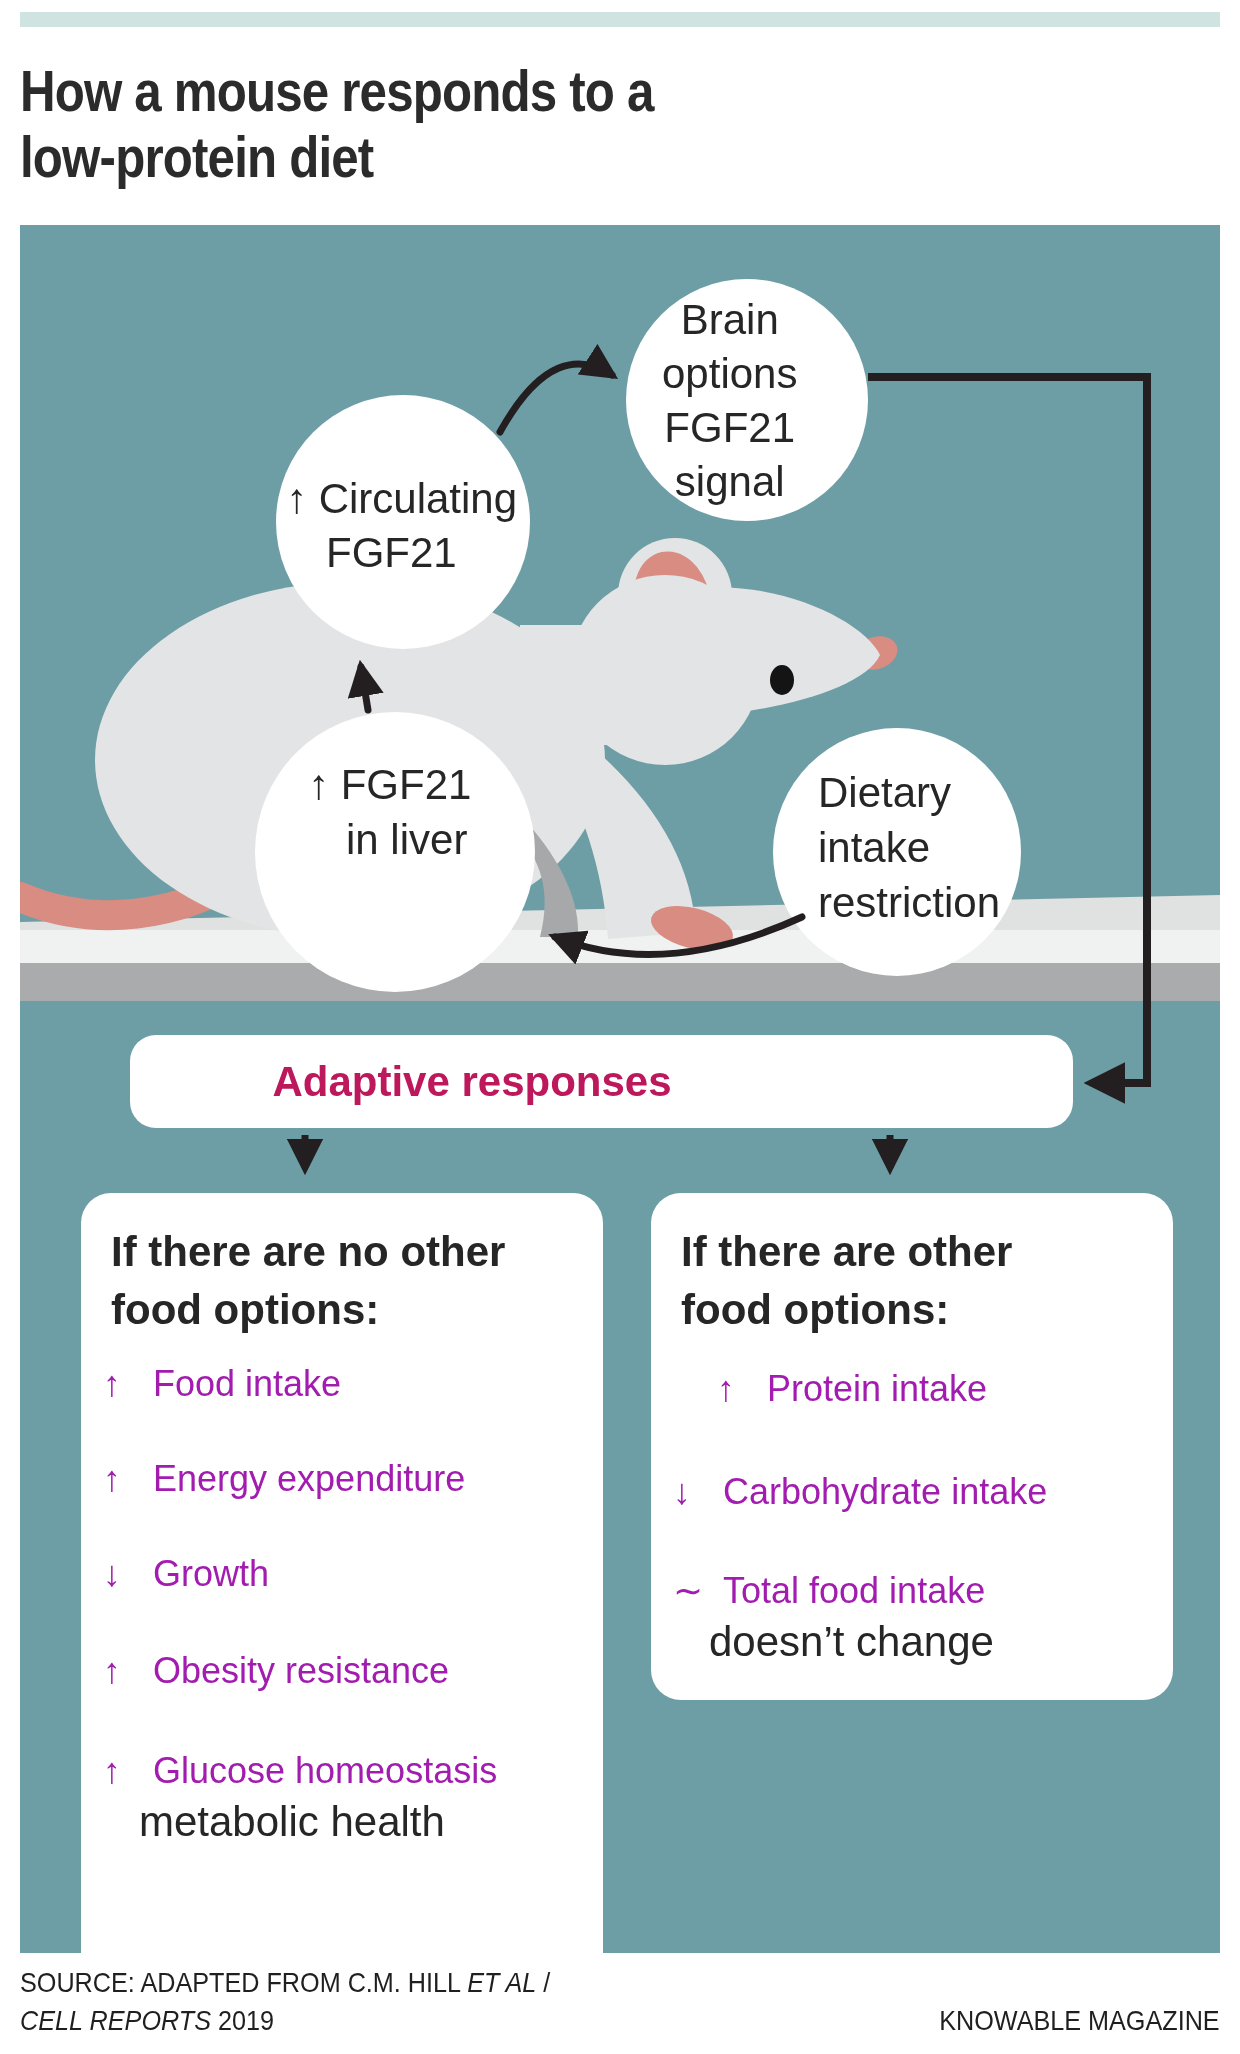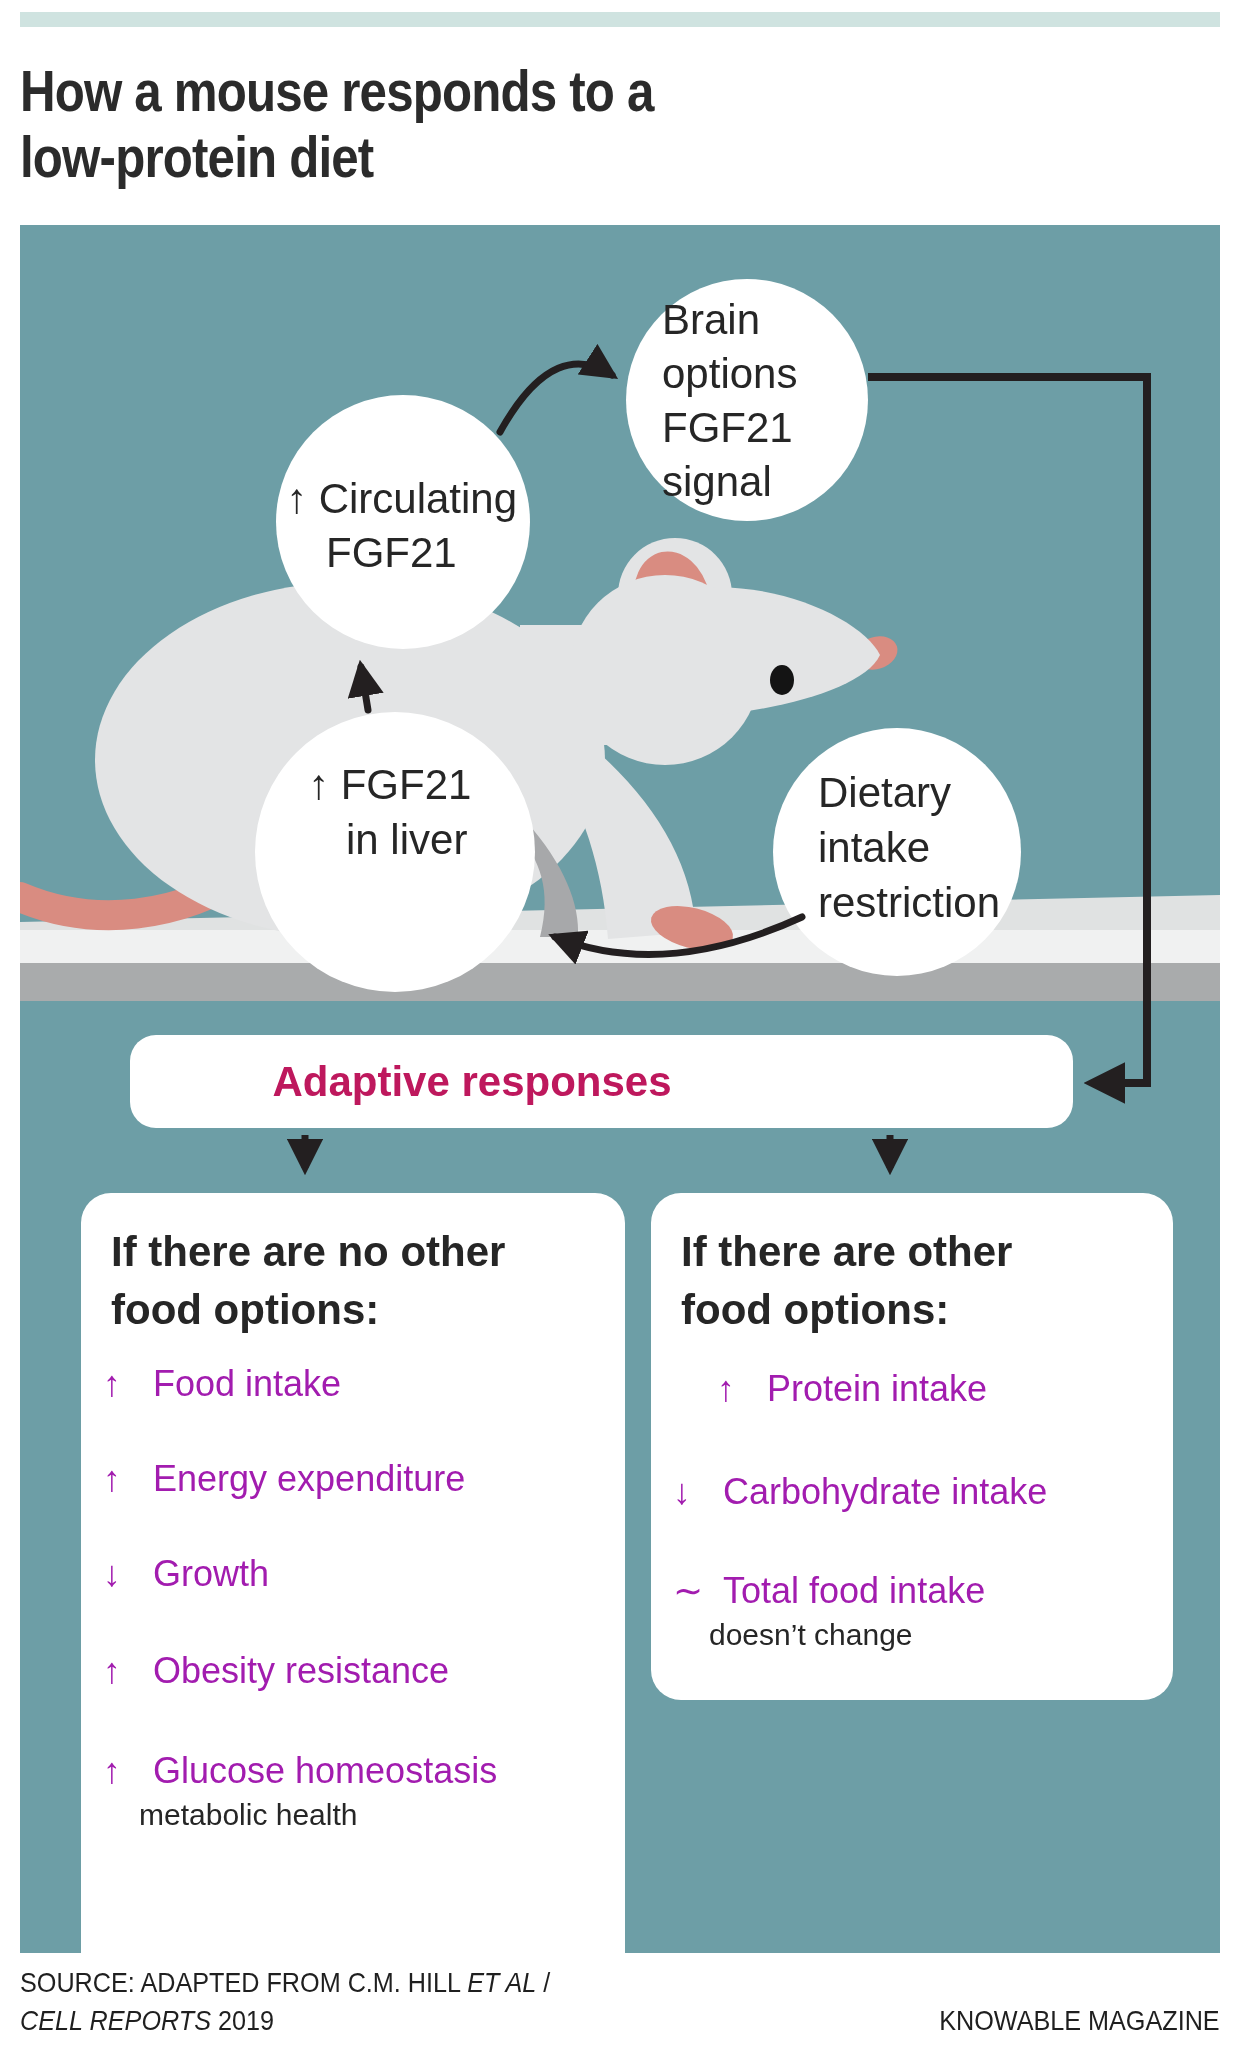--- a/index.html
+++ b/index.html
@@ -21,44 +21,44 @@
   #scene,#arrows{position:absolute;left:0;top:0;width:1200px;height:1728px;}
   
   .bubble{position:absolute;background:#ffffff;border-radius:50%;}
   #bubble-circulating{left:256px;top:170px;width:254px;height:254px;}
   #bubble-brain{left:606px;top:54px;width:242px;height:242px;}
   #bubble-liver{left:235px;top:487px;width:280px;height:280px;}
   #bubble-dietary{left:753px;top:503px;width:248px;height:248px;}
   .bubble-text{position:absolute;font-size:42px;line-height:54px;color:#262626;white-space:nowrap;}
   #text-circulating{left:266px;top:247px;}
   #text-circulating .l2{padding-left:40px;}
-  #text-brain{left:642px;top:68px;}
+  #text-brain{left:642px;top:68px;text-align:center;}
   #text-liver{left:288px;top:532px;line-height:55px;}
   #text-liver .l2{padding-left:38px;}
   #text-dietary{left:798px;top:540px;line-height:55px;}
   
   #adaptive-box{
     left:110px;top:810px;width:943px;height:93px;background:#ffffff;border-radius:26px;
   }
   #adaptive-label{
     position:absolute;left:0;top:0;width:684px;height:93px;
     display:flex;align-items:center;justify-content:center;
     font-size:42px;font-weight:bold;color:#be185d;
   }
   
   .outcome-box{position:absolute;background:#ffffff;border-radius:30px;}
-  #box-left{left:61px;top:968px;width:522px;height:809px;padding-left:22px;}
+  #box-left{left:61px;top:968px;width:522px;height:809px;}
   #box-right{left:631px;top:968px;width:522px;height:507px;}
   .box-heading{
     position:absolute;left:30px;top:30px;
     font-size:42px;font-weight:bold;line-height:58px;color:#262626;white-space:nowrap;
   }
   .item{position:absolute;font-size:36px;line-height:50px;color:#a21caf;white-space:nowrap;}
   .item .sym{display:inline-block;width:50px;}
-  .item2{position:absolute;left:58px;font-size:30px;color:#262626;white-space:nowrap;}
+  .item2{position:absolute;left:58px;font-size:42px;color:#262626;white-space:nowrap;}
   
   .footer-line{
     position:absolute;font-size:28px;color:#1f1f1f;white-space:nowrap;
     transform:scaleX(.9);transform-origin:left top;
   }
   #footer-line1{left:20px;top:1967px;}
   #footer-line2{left:20px;top:2005px;}
   #footer-brand{right:20px;top:2005px;transform-origin:right top;}
   .it{font-style:italic;}
 </style>

